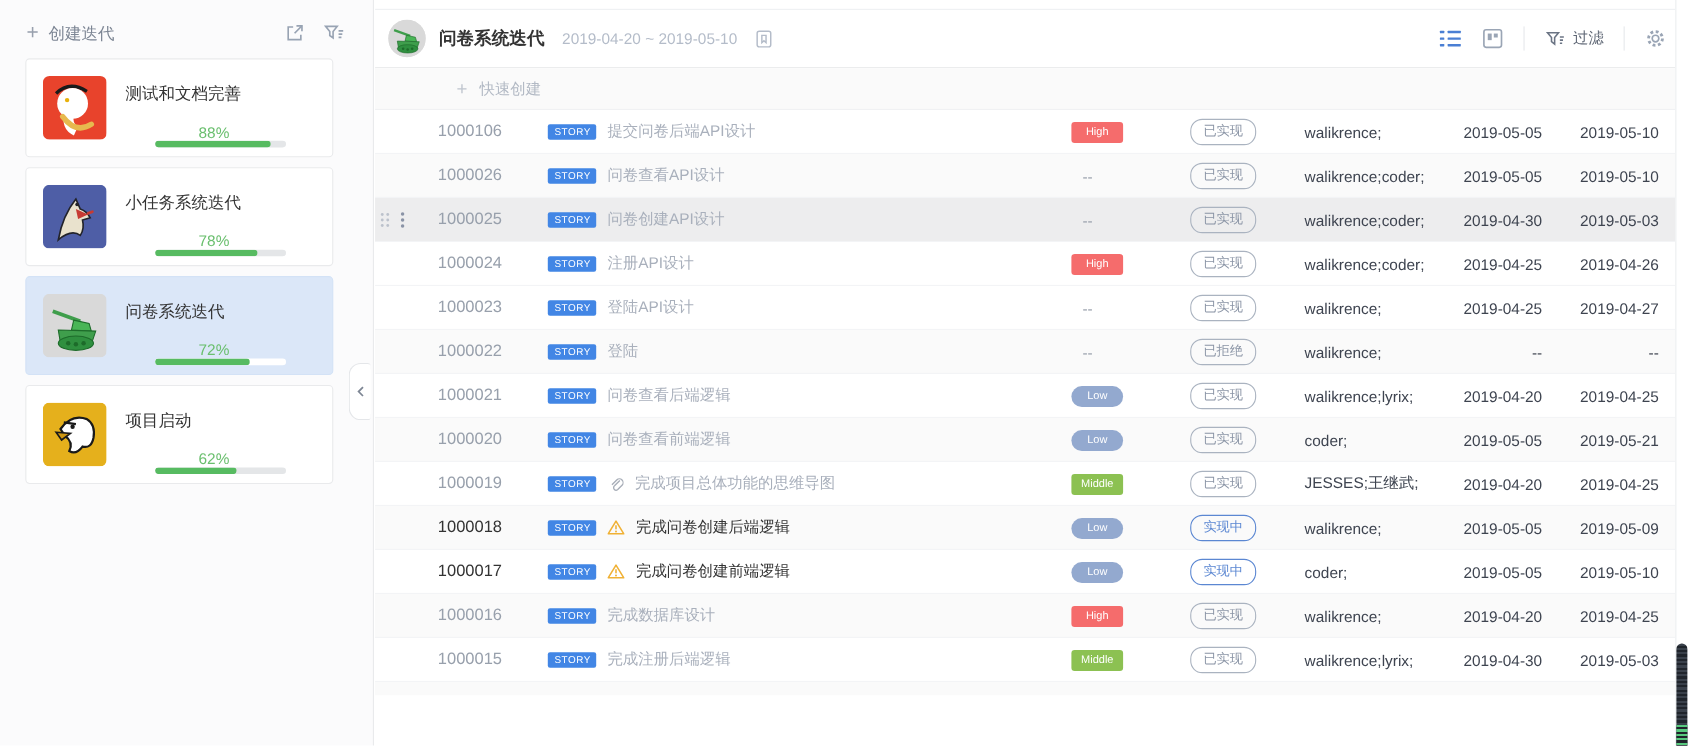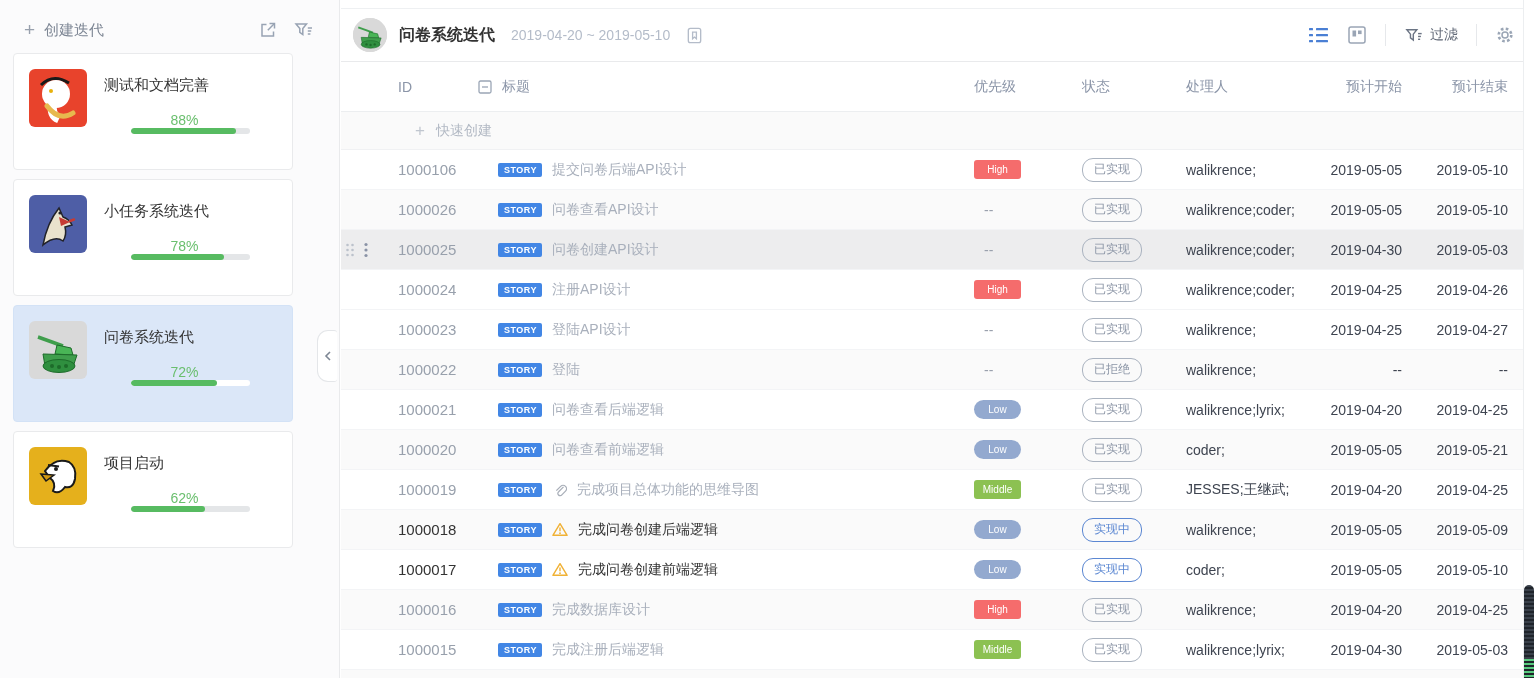--- a/index.html
+++ b/index.html
@@ -9,21 +9,21 @@
 
   
   .sidebar { position:absolute; left:0; top:0; width:340px; height:678px;
              background:#fbfbfc; border-right:1px solid #e9eaec; }
   .sb-header { display:flex; align-items:center; justify-content:space-between;
                padding:20px 26px 13px 24px; }
   .sb-create { display:flex; align-items:center; gap:9px; color:#7d8694; font-size:15px; cursor:pointer; }
   .sb-create .plus { font-size:19px; line-height:14px; color:#98a0ad; font-weight:400; }
   .sb-icons { display:flex; align-items:center; gap:15px; }
 
-  .card { position:relative; margin:0 0 9px 13px; width:280px; height:117px; background:#fff;
+  .card { position:relative; margin:0 0 9px 23px; width:280px; height:90px; background:#fff;
           border:1px solid #e9eaec; border-radius:4px; padding:15px 15px 13px 15px;
           display:flex; gap:17px; cursor:pointer; }
   .card.selected { background:#dbe7f8; border-color:#d3e2f6; }
   .card .avatar { width:58px; height:58px; border-radius:6px; overflow:hidden; flex:none; }
   .card .avatar svg { display:block; }
   .card .body { flex:1; display:flex; flex-direction:column; }
   .card .name { font-size:15px; color:#333; margin-top:7px; }
   .card .prog { display:flex; align-items:center; margin-top:17px;flex-direction:column; }
   .card .pct { color:#6abf6e; font-size:14px; width:40px; }
   .card .track { width:119px; height:6px; border-radius:3px; background:#e4e6e8; overflow:hidden; display:inline-block; }
@@ -66,21 +66,21 @@
              align-items:center; color:#b2b9c4; font-size:14px; padding-left:74px; gap:11px; cursor:pointer; }
   .t-quick .plus { font-size:17px; color:#c0c6cf; line-height:14px; }
 
   .row { height:40px; display:flex; align-items:center; font-size:14px; background:#fff;
          border-bottom:1px solid #f3f4f6; }
   .row.shaded { background:#fafafa; }
   .row.hover  { background:#ededee; }
   .row .id { font-size:15px; color:#98a0ac; }
   .row .title-text { color:#a9b0bc; cursor:pointer; }
   .row.active .id, .row.active .title-text { color:#333; }
-  .story { background:#4286e5; color:#fff; font-size:9px; font-weight:700; letter-spacing:.5px;
+  .story { background:#4286e5; color:#fff; font-size:9px; font-weight:400; letter-spacing:.5px;
            padding:2px 5px 2px 6px; border-radius:2px; line-height:10px; flex:none; }
   .prio { display:inline-block; min-width:47px; text-align:center; padding:4px 4px; border-radius:3px;
           color:#fff; font-size:10px; cursor:pointer; }
   .p-high { background:#f56c6c; } .p-low { background:#93a9cf;border-radius:10px; } .p-middle { background:#8cc152; }
   .dash { color:#9aa1ad; padding-left:10px; }
   .pill { display:inline-block; border:1px solid #aab3c0; color:#8b95a6; font-size:12px;
           padding:2px 11px 3px; border-radius:11px; background:transparent; cursor:pointer; }
   .pill.blue { border-color:#5b87d2; color:#5b87d2; }
   .handler, .dateval { color:#3e4450; }
   .t-bottom { height:12px; background:#fafafa; }
@@ -271,38 +271,20 @@
         <span class="v-divider"></span>
         <span class="icon-btn">
           <svg width="20" height="20" viewBox="0 0 20 20" fill="none" stroke="#9aa5b5">
             <circle cx="10" cy="10" r="6.3" stroke-width="2.6" stroke-dasharray="2.6 2.35"></circle>
             <circle cx="10" cy="10" r="3" stroke-width="1.5"></circle>
           </svg>
         </span>
       </div>
     </div>
 
-    <div class="t-head">
-      <div class="c-handle"></div>
-      <div class="c-id">ID</div>
-      <div class="c-title">
-        <span class="icon-btn">
-          <svg width="14" height="14" viewBox="0 0 14 14" fill="none" stroke="#9aa5b5" stroke-width="1.3">
-            <rect x="1" y="1" width="12" height="12" rx="1.5"></rect>
-              <path d="M4 7 H10"></path>
-          </svg>
-        </span>
-        <span>标题</span>
-      </div>
-      <div class="c-priority">优先级</div>
-      <div class="c-status">状态</div>
-      <div class="c-handler">处理人</div>
-      <div class="c-start">预计开始</div>
-      <div class="c-end">预计结束</div>
-    </div>
 
     <div class="t-quick">
       <span class="plus">+</span>
       <span>快速创建</span>
     </div>
 
     <div id="rows">
         <div class="row">
           <div class="c-handle"></div>
           <div class="c-id"><span class="id">1000106</span></div>

